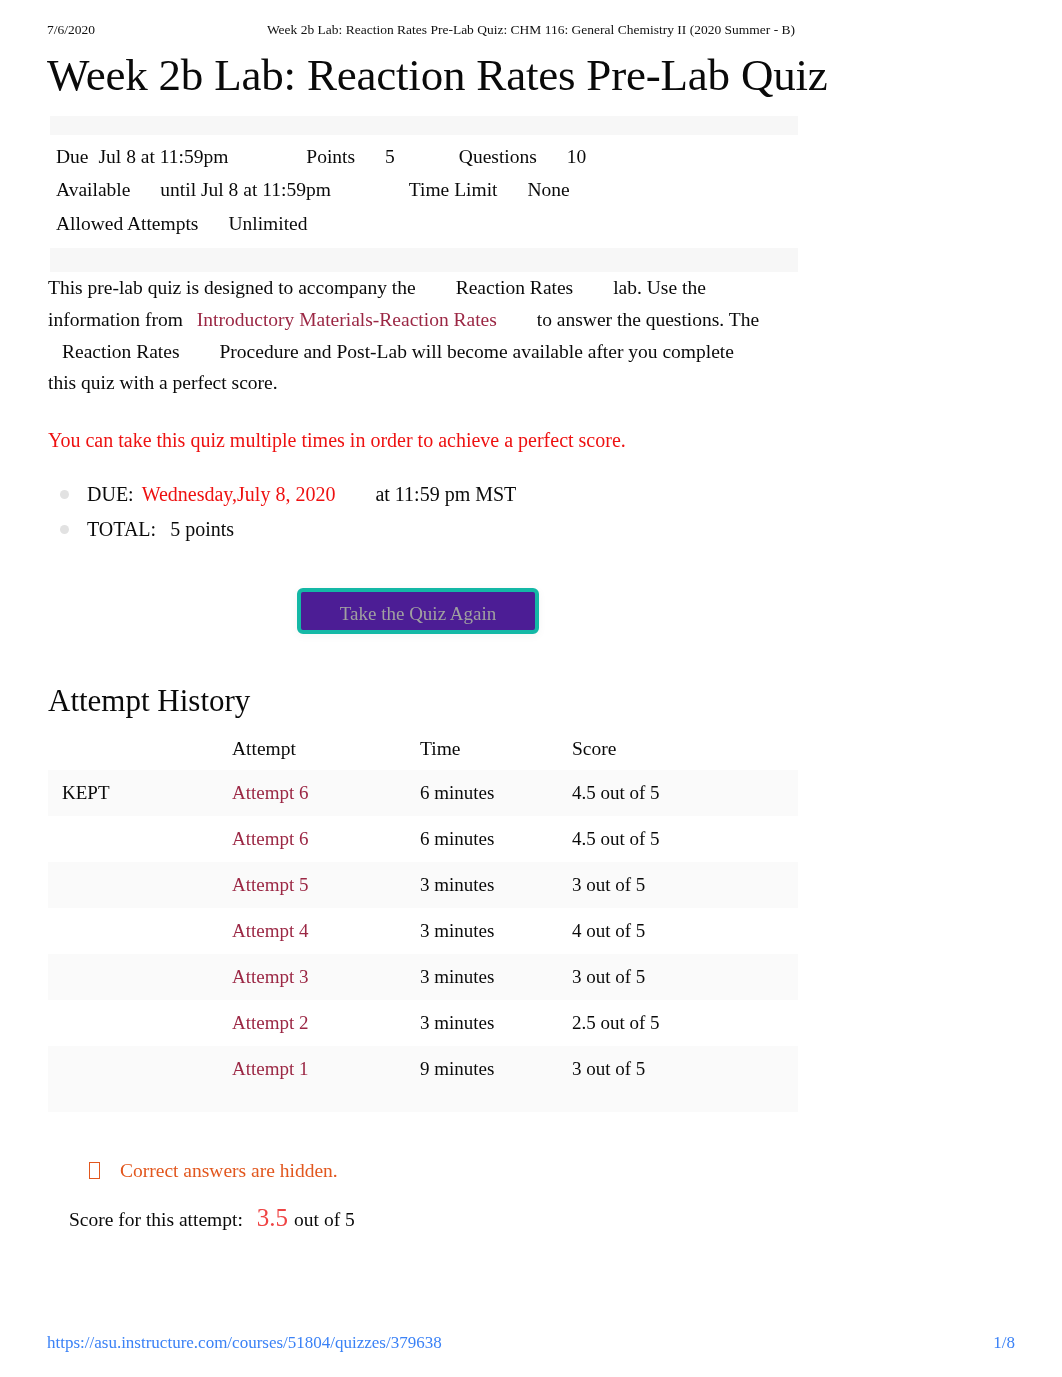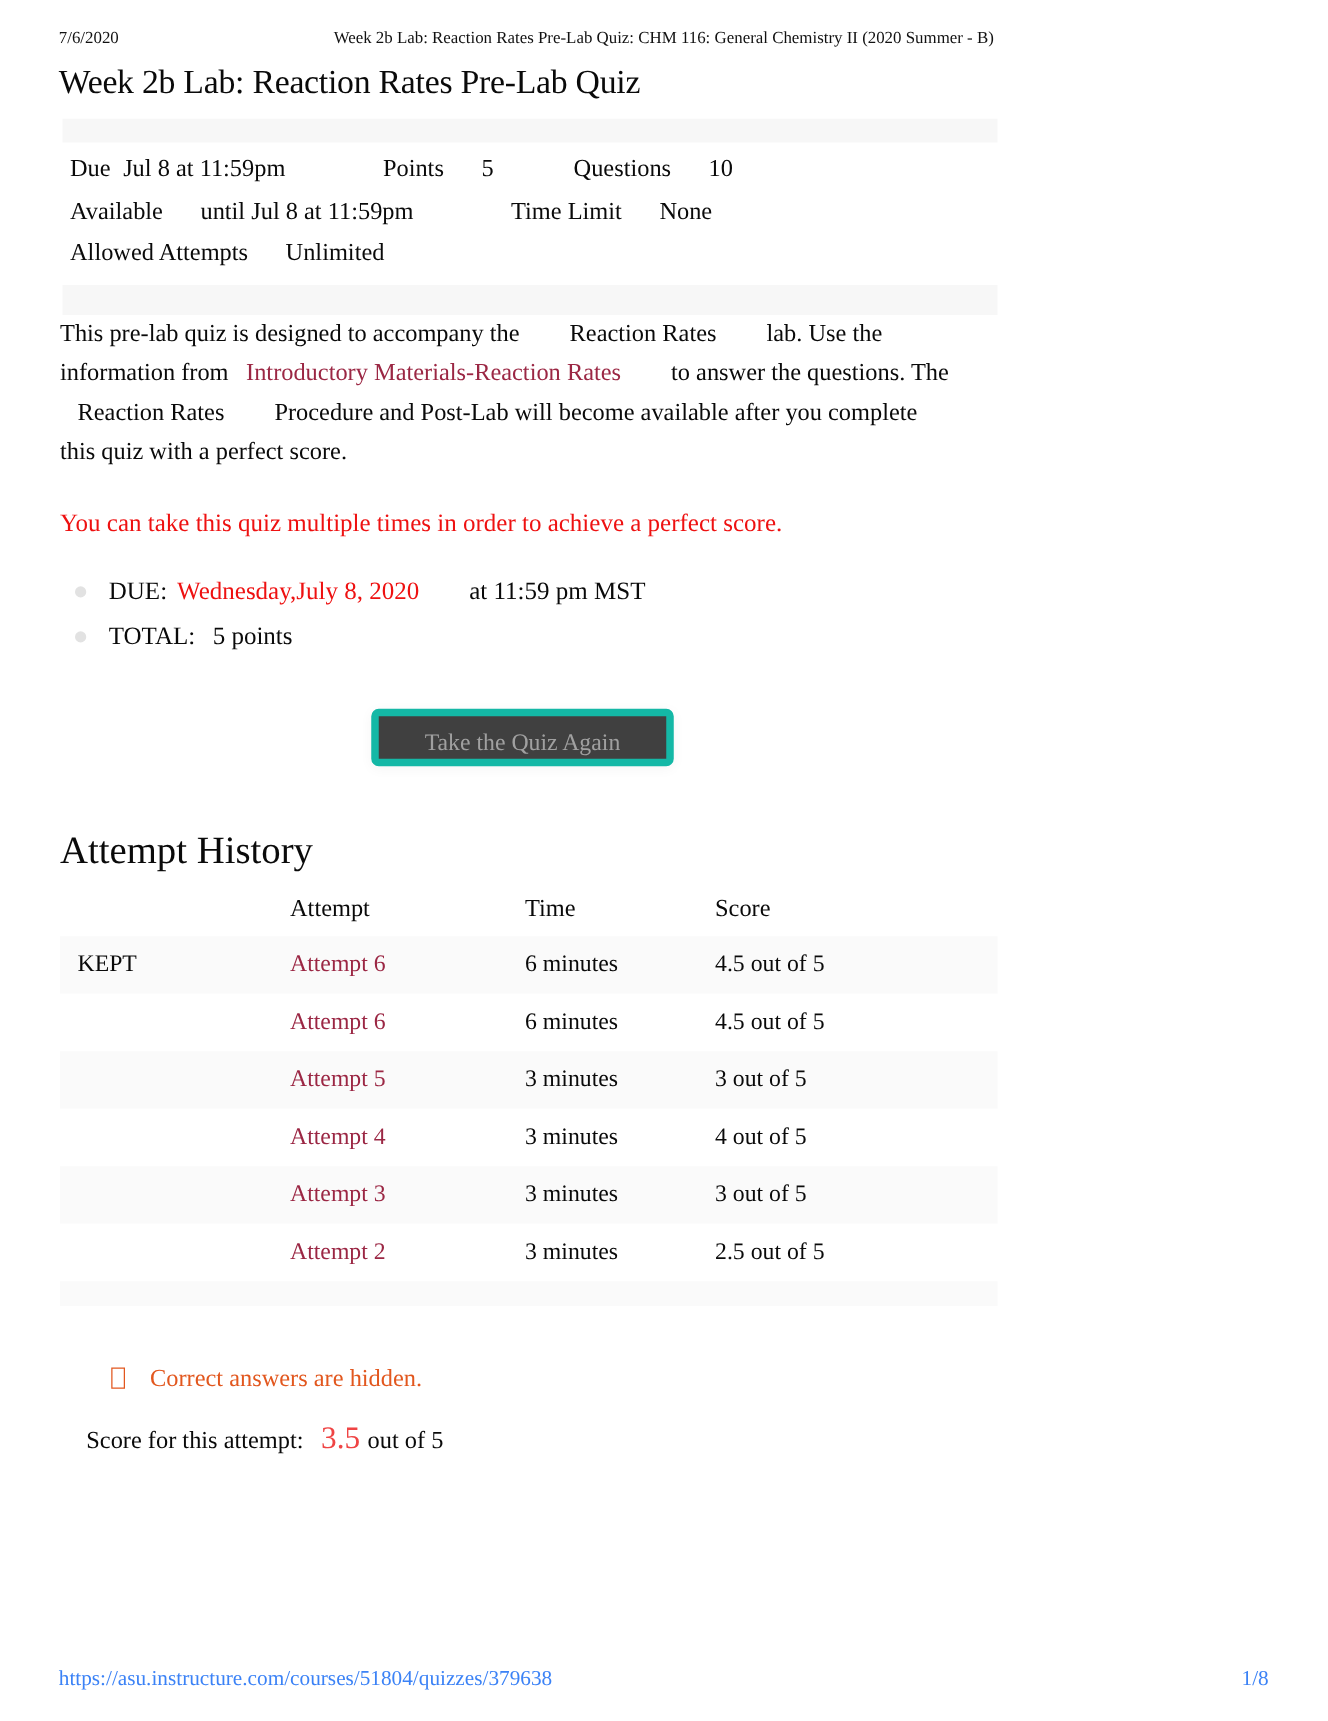--- a/index.html
+++ b/index.html
@@ -70,21 +70,21 @@
 
   
   .content {
     position: absolute;
     left: 47px;
     top: 50px;
     width: 800px;
   }
 
   h1.quiz-title {
-    font-size: 27px;
+    font-size: 45px;
     font-weight: normal;
     line-height: 1.15;
     margin: 0 0 14px 0;
     letter-spacing: -0.2px;
   }
 
   
   .meta-band {
     position: relative;
     margin: 0;
@@ -173,23 +173,23 @@
     margin-top: 40px;
     height: 74px;
     position: relative;
   }
   .take-quiz-btn {
     position: absolute;
     left: 250px;
     top: 0;
     width: 242px;
     height: 46px;
-    border: 6px solid #14b8a6;
+    border: 4px solid #14b8a6;
     border-radius: 6px;
-    background: #404040;
+    background: #4c1d95;
     color: #a0a0a0;
     font-size: 19px;
     font-family: "Liberation Serif", "DejaVu Serif", serif;
     line-height: 44px;
     text-align: center;
     box-shadow: 0 2px 10px rgba(0,0,0,0.045);
     filter: blur(0.35px);
     box-sizing: border-box;
     cursor: pointer;
   }
@@ -357,20 +357,26 @@
           <td class="col-attempt"><a class="link" href="#">Attempt 3</a></td>
           <td class="col-time">3 minutes</td>
           <td class="col-score">3 out of 5</td>
         </tr>
         <tr>
           <td class="col-kept"></td>
           <td class="col-attempt"><a class="link" href="#">Attempt 2</a></td>
           <td class="col-time">3 minutes</td>
           <td class="col-score">2.5 out of 5</td>
         </tr>
+        <tr>
+          <td class="col-kept"></td>
+          <td class="col-attempt"><a class="link" href="#">Attempt 1</a></td>
+          <td class="col-time">9 minutes</td>
+          <td class="col-score">3 out of 5</td>
+        </tr>
       </tbody>
     </table>
     <div class="tail-strip"></div>
     <div class="tail-strip2"></div>
 
     <div class="hidden-note">
       <span class="tofu"></span><span>Correct answers are hidden.</span>
     </div>
 
     <div class="final-score">

